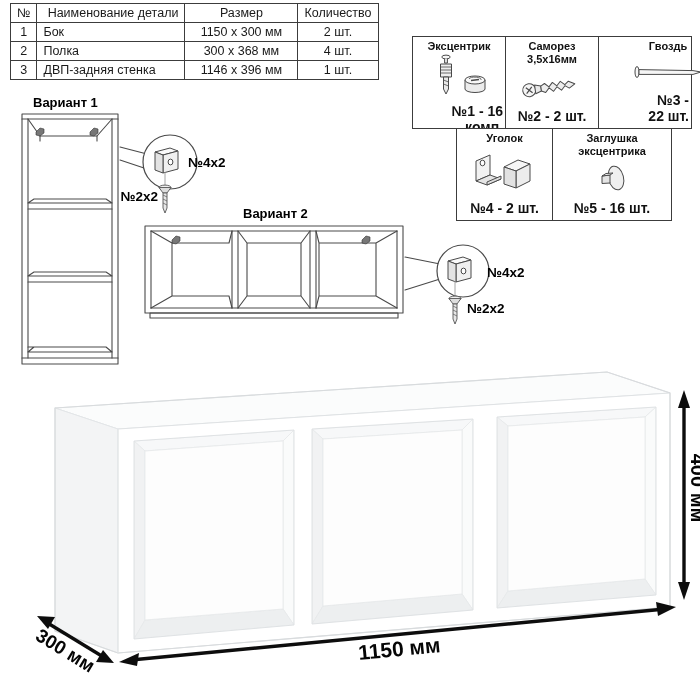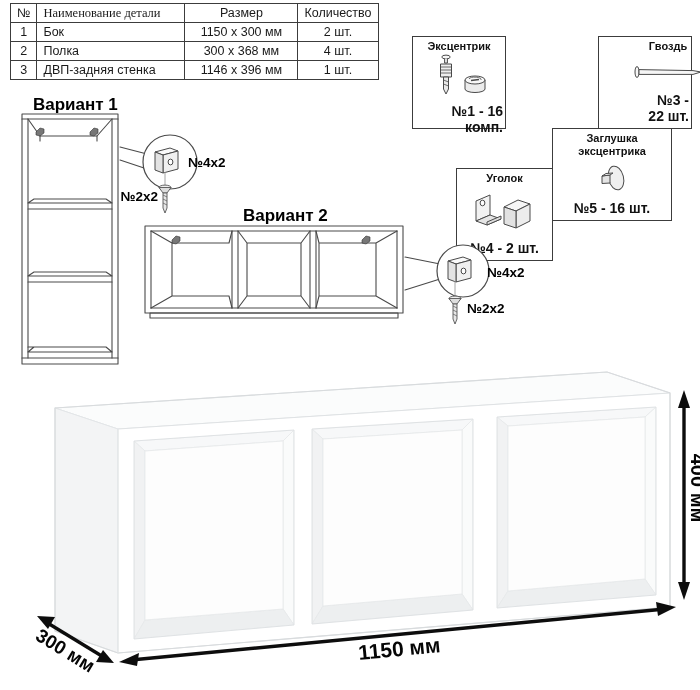--- a/index.html
+++ b/index.html
@@ -4,37 +4,37 @@
 <style>
   * { margin:0; padding:0; box-sizing:border-box; }
   html,body { background:#fff; }
   body { font-family:"Liberation Sans", sans-serif; color:#111; }
   #canvas { position:relative; width:700px; height:690px; background:#fff; overflow:hidden; }
 
   
   #parts-table { position:absolute; left:10px; top:3px; border-collapse:collapse; }
   #parts-table td { border:1.5px solid #3c3c3c; font-size:12.5px; height:19px;
                     padding:0 6px; white-space:nowrap; color:#1a1a1a; }
-  #parts-table td.c { text-align:left;font-family:Liberation Serif, serif; }
+  #parts-table td.c { text-align:right; }
   #parts-table .col-num  { width:22px;  text-align:center; }
   #parts-table .col-name { width:148px; text-align:left; }
   #parts-table .col-size { width:113px; text-align:center; }
   #parts-table .col-qty  { width:80px;  text-align:center;margin-left:40px; }
 
   
   .hw-cell { position:absolute; border:1.5px solid #3c3c3c; background:#fff;
              display:flex; flex-direction:column; align-items:center;
              justify-content:space-between; padding:3px 2px 4px 2px; }
   .hw-name  { font-size:11px; font-weight:bold; text-align:center; line-height:1.15;
               white-space:pre-line; }
   .hw-count { font-size:14px; font-weight:bold; text-align:right; }
   .hw-icon  { flex:1 1 auto; display:flex; align-items:center; justify-content:center; }
 
   
-  .variant-title { position:absolute; font-size:17px; font-weight:bold; color:#000; }
+  .variant-title { position:absolute; font-size:13px; font-weight:bold; color:#000; }
   #variant1-title { left:33px;  top:95px; }
   #variant2-title { left:243px; top:206px; }
 
   
   #drawing { position:absolute; left:0; top:0; }
 
   .lineart { stroke:#4a4a4a; stroke-width:1.1; fill:none; stroke-linejoin:round; stroke-linecap:round; }
   .callout-label { font-size:13.5px; font-weight:bold; fill:#000; }
   .dim-label { font-weight:bold; fill:#050505; }
 </style>
@@ -86,35 +86,51 @@
           <path d="M43,27 L63,27 L63,36 A10,3.5 0 0 1 43,36 Z" fill="#ececec"></path>
           <ellipse cx="53" cy="27" rx="10" ry="4" fill="#f8f8f8"></ellipse>
           <path d="M47,26 A6,2.3 0 0 1 59,27" fill="none" stroke-width="0.8"></path>
           <path d="M49,27.5 L57,26.5" fill="none" stroke-width="1.3"></path>
         </g>
       </svg>
     </div>
     <div class="hw-count">№1 - 16 комп.</div>
   </div>
 
+  <div class="hw-cell" style="left:505px; top:36px; width:94px; height:93px;">
+    <div class="hw-name">Саморез
+3,5x16мм</div>
+    <div class="hw-icon">
+      <svg width="74" height="36" viewBox="0 0 74 36">
+        <g transform="rotate(-8 37 18)" stroke="#4a4a4a" stroke-width="1" fill="#efefef" stroke-linejoin="round">
+          <circle cx="14" cy="18" r="6.5" fill="#f5f5f5"></circle>
+          <path d="M11,15 L17,21 M17,15 L11,21" stroke-width="1.2" fill="none"></path>
+          <path d="M20,13.5 L26,15.5 L26,20.5 L20,22.5 Z" fill="#e9e9e9"></path>
+          <path d="M26,15.5 L30,13.5 L34,17.5 L38,13.5 L42,17.5 L46,13.5 L50,17.5 L54,14.5 L60,18
+                   L54,21.5 L50,18.5 L46,22.5 L42,18.5 L38,22.5 L34,18.5 L30,22.5 L26,20.5 Z" fill="#ededed"></path>
+        </g>
+      </svg>
+    </div>
+    <div class="hw-count">№2 - 2 шт.</div>
+  </div>
 
   <div class="hw-cell" style="left:598px; top:36px; width:94px; height:93px;padding-left:48px;">
     <div class="hw-name">Гвоздь</div>
     <div class="hw-icon">
       <svg width="78" height="24" viewBox="0 0 78 24">
         <g stroke="#4a4a4a" stroke-width="1" fill="#f6f6f6" stroke-linejoin="round">
           <ellipse cx="8" cy="12" rx="2" ry="5.5"></ellipse>
           <path d="M10,9.6 L64,10.6 L72,12 L64,14.4 L10,14.4 Z"></path>
         </g>
       </svg>
     </div>
     <div class="hw-count">№3 - 22 шт.</div>
   </div>
 
-  <div class="hw-cell" style="left:456px; top:128px; width:97px; height:93px;margin-top:40px;">
+  <div class="hw-cell" style="left:456px; top:128px; width:97px; height:93px;">
     <div class="hw-name">Уголок</div>
     <div class="hw-icon">
       <svg width="74" height="42" viewBox="0 0 74 42">
         <g stroke="#4a4a4a" stroke-width="1" stroke-linejoin="round">
           <path d="M8,10 L22,4 L22,24 L8,30 Z" fill="#f2f2f2"></path>
           <ellipse cx="14.5" cy="12" rx="2.4" ry="2.8" fill="#ffffff"></ellipse>
           <path d="M8,30 L22,24 L33,28 L19,34 Z" fill="#e5e5e5"></path>
           <path d="M19,34 L33,28 L33,25 L19,31 Z" fill="#dddddd"></path>
           <path d="M36,16 L50,9 L62,13 L48,20 Z" fill="#f6f6f6"></path>
           <path d="M48,20 L62,13 L62,30 L48,37 Z" fill="#ededed"></path>

